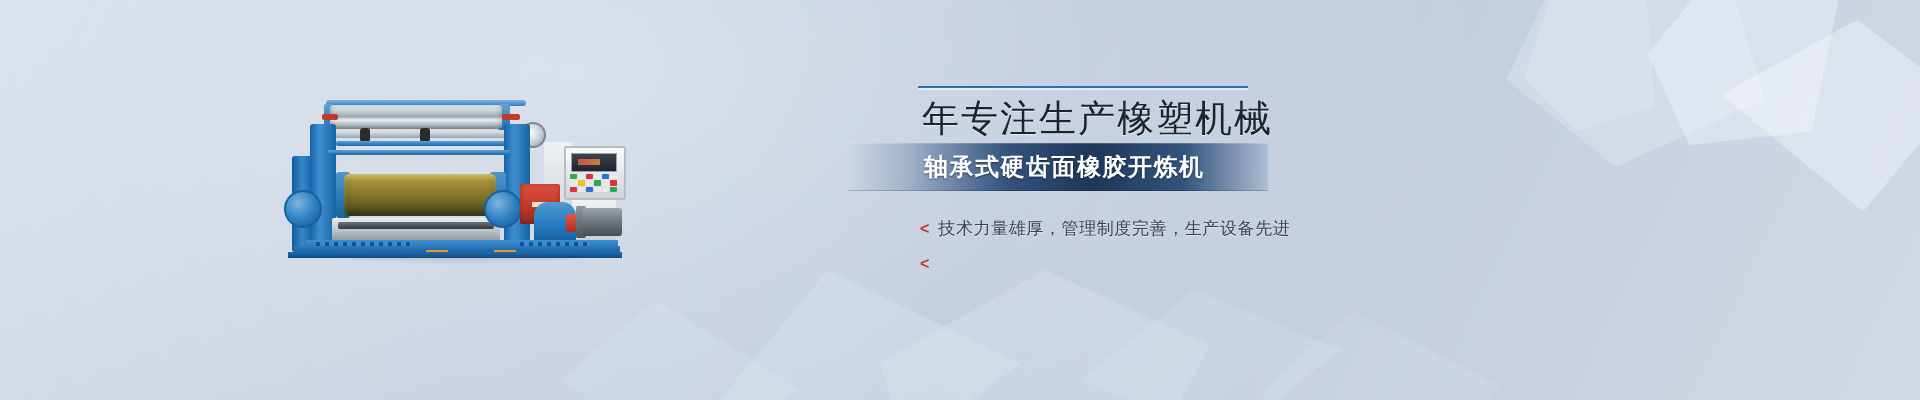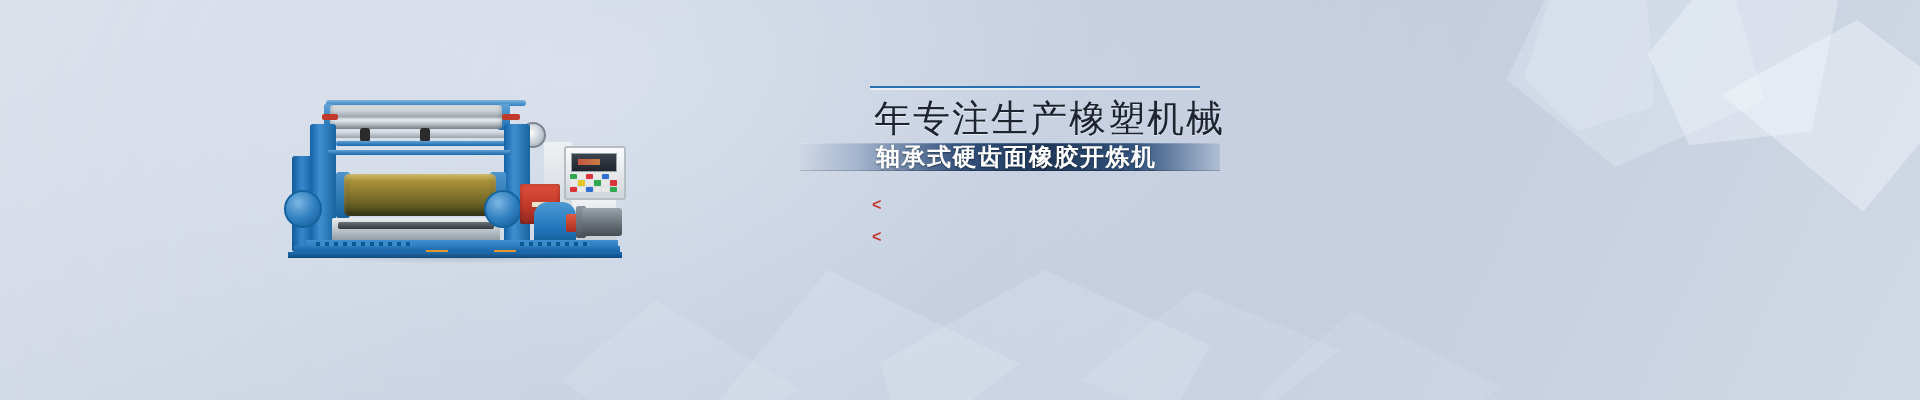--- a/index.html
+++ b/index.html
@@ -210,21 +210,21 @@
       background: repeating-linear-gradient(90deg,#0f5794 0 4px, #3c8ccb 4px 9px); }
   .base-grill2 { left: 232px; top: 144px; width: 70px; height: 9px;
       background: repeating-linear-gradient(90deg,#0f5794 0 4px, #3c8ccb 4px 9px); }
 
   .machine-shadow { left: 20px; top: 156px; width: 300px; height: 10px;
       background: radial-gradient(ellipse at 50% 0%, rgba(60,80,110,.28), rgba(60,80,110,0) 72%); }
 
   
   #text-block {
     position: absolute;
-    left: 860px;
+    left: 908px;
     top: 86px;
     width: 700px;
   }
 
   .rule {
     width: 330px;
     height: 2px;
     margin-left: 10px;
     background: #2a6fae;
     box-shadow: 0 2px 0 rgba(255,255,255,.55);
@@ -239,21 +239,21 @@
     color: #1d2430;
     white-space: nowrap;
     text-shadow: 0 1px 0 rgba(255,255,255,.55);
   }
 
   .subtitle-bar {
     position: relative;
     margin-top: 4px;
     margin-left: -60px;
     width: 420px;
-    height: 28px;
+    height: 48px;
     display: flex;
     align-items: center;
     background: linear-gradient(90deg,
         rgba(190,203,221,0) 0%,
         rgba(120,145,180,0.55) 16%,
         #2d4a74 42%,
         #1d3559 62%,
         #2c4straight 62%,
         #355a86 86%,
         rgba(150,172,199,0.55) 100%);
@@ -391,20 +391,21 @@
 
     <div class="headline">年专注生产橡塑机械</div>
 
     <div class="subtitle-bar">
       <span class="subtitle-text">轴承式硬齿面橡胶开炼机</span>
     </div>
 
     <div class="bullets">
       <div class="bullet">
         <span class="bullet-mark">&lt;</span>
+        <span class="bullet-text">技术力量雄厚，管理制度完善，生产设备先进</span>
       </div>
       <div class="bullet">
         <span class="bullet-mark">&lt;</span>
       </div>
     </div>
 
   </div>
 </div>
 
 </body></html>

